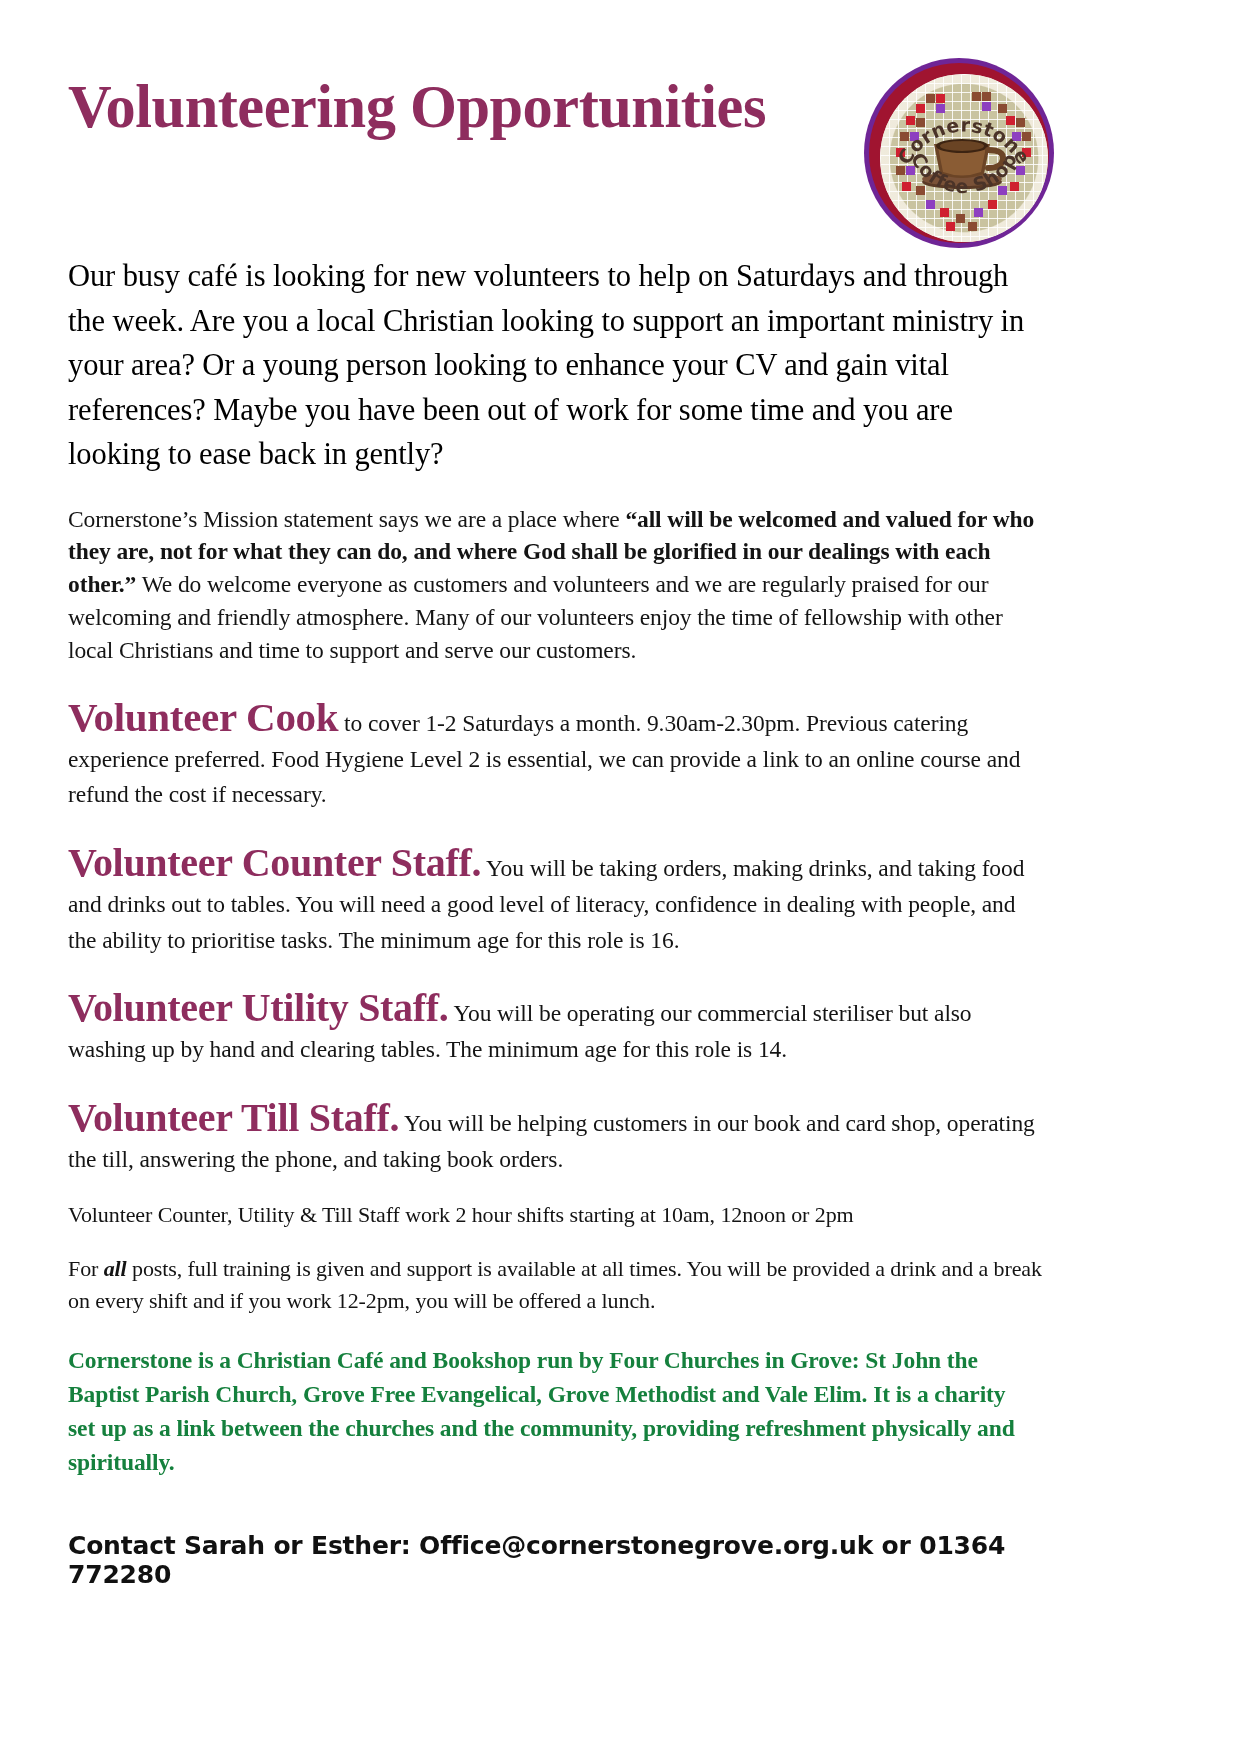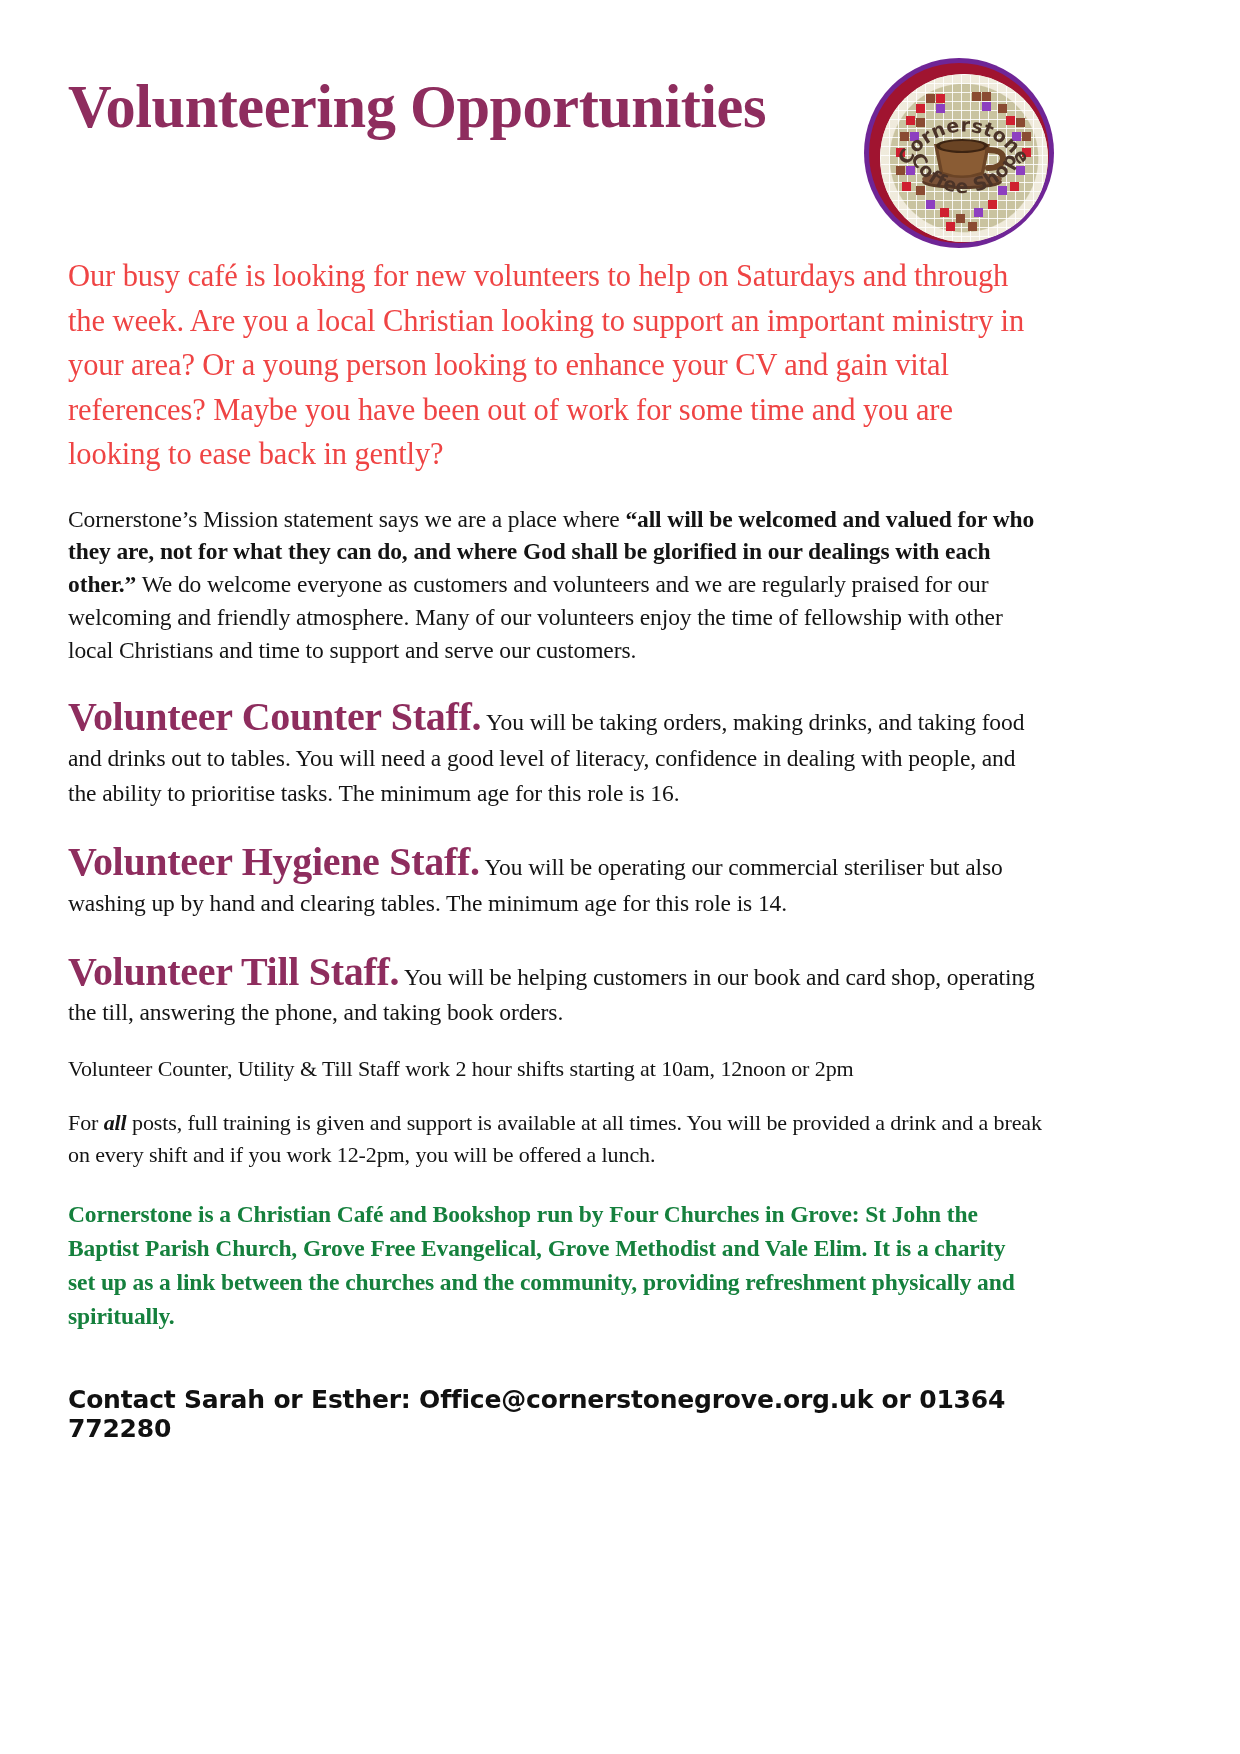--- a/index.html
+++ b/index.html
@@ -117,21 +117,21 @@
     font-weight: 700;
     font-size: 19px;
     fill: #4a3328;
     letter-spacing: 0.5px;
   }
 
   
   .intro {
     font-size: 30.5px;
     line-height: 1.46;
-    color: #ef4444;
+    color: #000000;
     margin: 6px 0 0 0;
     letter-spacing: -0.1px;
     font-stretch: condensed;
     width: 980px;
   }
   .mission {
     font-size: 23.5px;
     line-height: 1.40;
     margin: 26px 0 0 0;
     color: #141414;
@@ -262,27 +262,30 @@
         </div>
       </div>
     </div>
 
     <p class="intro">Our busy café is looking for new volunteers to help on Saturdays and through the week. Are you a local Christian looking to support an important ministry in your area? Or a young person looking to enhance your CV and gain vital references? Maybe you have been out of work for some time and you are looking to ease back in gently?</p>
 
     <p class="mission">
       <span>Cornerstone’s Mission statement says we are a place where </span><b>“all will be welcomed and valued for who they are, not for what they can do, and where God shall be glorified in our dealings with each other.”</b><span> We do welcome everyone as customers and volunteers and we are regularly praised for our welcoming and friendly atmosphere. Many of our volunteers enjoy the time of fellowship with other local Christians and time to support and serve our customers.</span>
     </p>
 
+    <p class="role">
+      <span class="role-title">Volunteer Cook</span><span> to cover 1-2 Saturdays a month. 9.30am-2.30pm. Previous catering experience preferred. Food Hygiene Level 2 is essential, we can provide a link to an online course and refund the cost if necessary.</span>
+    </p>
 
     <p class="role">
       <span class="role-title sm">Volunteer Counter Staff.</span><span> You will be taking orders, making drinks, and taking food and drinks out to tables. You will need a good level of literacy, confidence in dealing with people, and the ability to prioritise tasks. The minimum age for this role is 16.</span>
     </p>
 
     <p class="role">
-      <span class="role-title sm">Volunteer Hygiene Staff.</span><span> You will be operating our commercial steriliser but also washing up by hand and clearing tables. The minimum age for this role is 14.</span>
+      <span class="role-title sm">Volunteer Utility Staff.</span><span> You will be operating our commercial steriliser but also washing up by hand and clearing tables. The minimum age for this role is 14.</span>
     </p>
 
     <p class="role">
       <span class="role-title sm">Volunteer Till Staff.</span><span> You will be helping customers in our book and card shop, operating the till, answering the phone, and taking book orders.</span>
     </p>
 
     <p class="plain">Volunteer Counter, Utility &amp; Till Staff work 2 hour shifts starting at 10am, 12noon or 2pm</p>
 
     <p class="plain">
       <span>For </span><b><i>all</i></b><span> posts, full training is given and support is available at all times.  You will be provided a drink and a break on every shift and if you work 12-2pm, you will be offered a lunch.</span>

